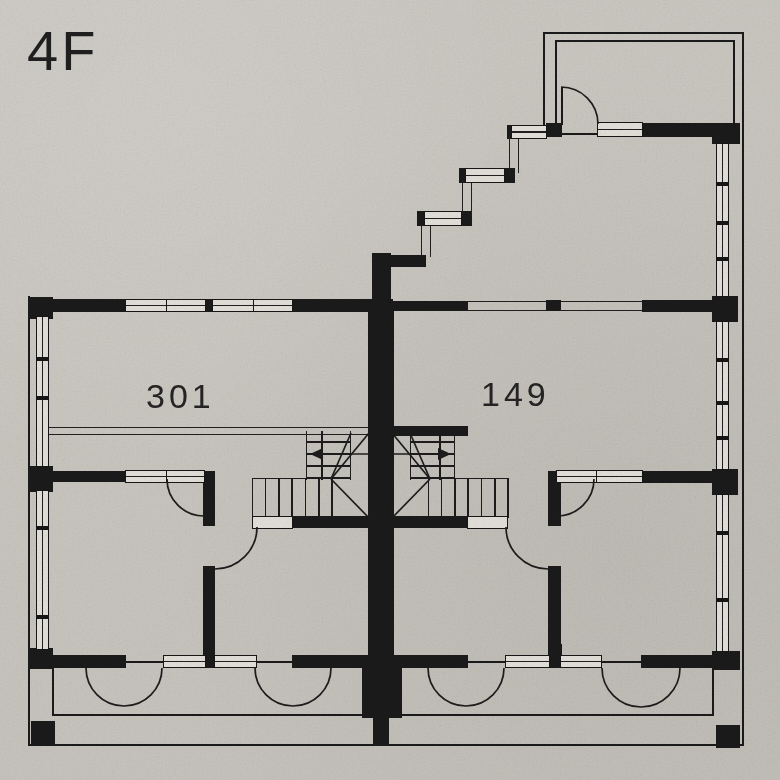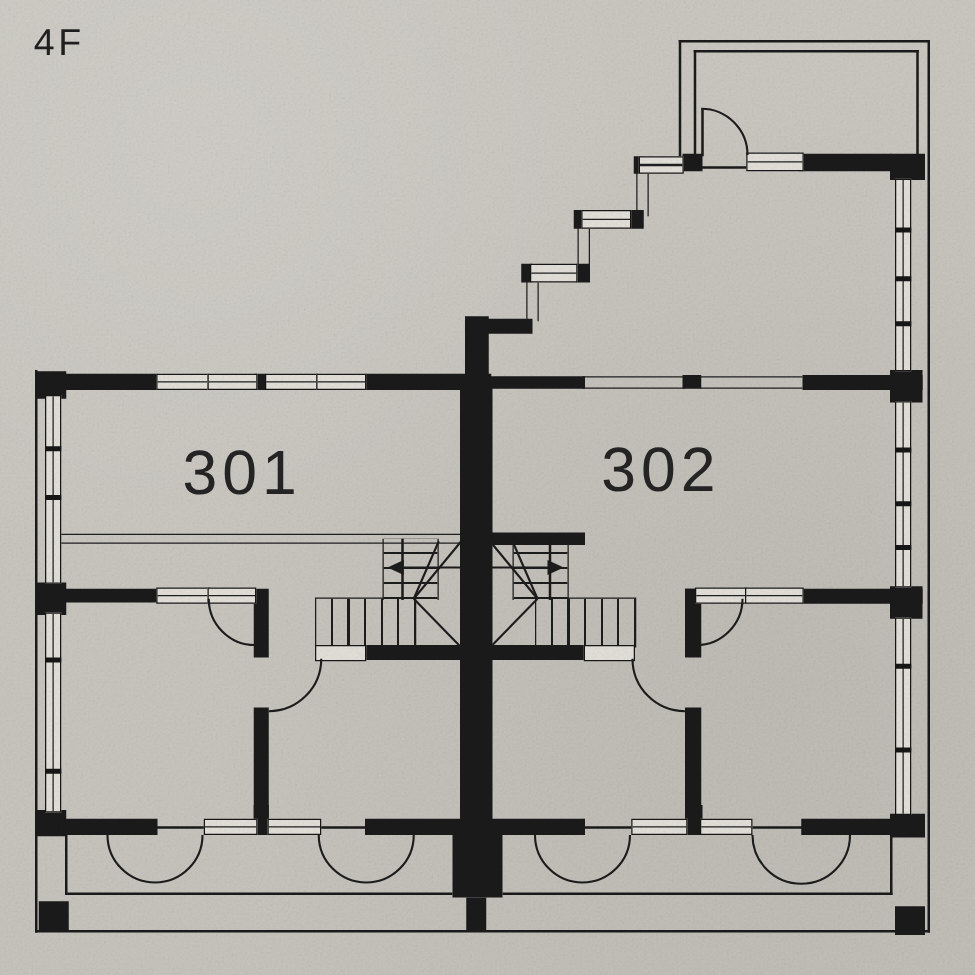--- a/index.html
+++ b/index.html
@@ -7,22 +7,22 @@
     position:relative;width:780px;height:780px;overflow:hidden;
     background:#c9c6c0;
     background-image:
       radial-gradient(circle at 20% 15%, rgba(255,255,255,.10), rgba(0,0,0,0) 40%),
       radial-gradient(circle at 80% 70%, rgba(120,115,105,.10), rgba(0,0,0,0) 55%),
       linear-gradient(160deg, #ccc9c3 0%, #c9c6c0 45%, #c5c2bc 100%);
     font-family:"Liberation Sans","DejaVu Sans",sans-serif;
     color:#1a1a1a;
   }
   .label{position:absolute;white-space:nowrap;color:#1f1f1f;}
-  .floor-label{left:27px;top:18px;font-size:30px;font-weight:500;letter-spacing:3px;}
-  .room-label{font-size:50px;font-weight:400;letter-spacing:4px;color:#242424;}
+  .floor-label{left:27px;top:18px;font-size:56px;font-weight:500;letter-spacing:3px;}
+  .room-label{font-size:34px;font-weight:400;letter-spacing:4px;color:#242424;margin-top:28px;}
   .r301{left:146px;top:349px;}
   .r302{left:481px;top:347px;}
   .terrace-label{left:568px;top:196px;font-size:24px;letter-spacing:3px;color:#2a2a2a;}
   .wall,.line{position:absolute;background:#1a1a1a;}
   .dlineH{position:absolute;border-top:1.6px solid #1f1f1f;border-bottom:1.6px solid #1f1f1f;}
   .dlineV{position:absolute;border-left:1.6px solid #1f1f1f;border-right:1.6px solid #1f1f1f;}
   .win{position:absolute;background:#e3e0da;border:1.8px solid #161616;box-sizing:border-box;}
   .win .mid{position:absolute;background:#1f1f1f;}
   .win.h .mid{left:0;right:0;top:50%;height:1.3px;margin-top:-0.6px;}
   .win.v .mid{top:0;bottom:0;left:50%;width:1.3px;margin-left:-0.6px;}
@@ -36,21 +36,21 @@
   #arc-layer{position:absolute;left:0;top:0;pointer-events:none;}
   #texture{position:absolute;left:0;top:0;opacity:.28;pointer-events:none;mix-blend-mode:multiply;}
 </style>
 </head>
 <body>
 
 <div id="canvas">
 
   <div class="label floor-label">4F</div>
   <div class="label room-label r301">301</div>
-  <div class="label room-label r302">302</div>
+  <div class="label room-label r302">149</div>
 
   <div id="draw">
       <div class="wall" style="left: 28px; top: 297px; width: 25px; height: 22px;"></div>
       <div class="wall" style="left: 28px; top: 299px; width: 98px; height: 13px;"></div>
       <div class="wall" style="left: 204px; top: 299px; width: 9px; height: 13px;"></div>
       <div class="wall" style="left: 292px; top: 299px; width: 101px; height: 13px;"></div>
       <div class="wall" style="left: 372px; top: 253px; width: 19px; height: 52px;"></div>
       <div class="wall" style="left: 375px; top: 255px; width: 51px; height: 12px;"></div>
       <div class="wall" style="left: 368px; top: 303px; width: 26px; height: 356px;"></div>
       <div class="wall" style="left: 362px; top: 657px; width: 40px; height: 61px;"></div>

